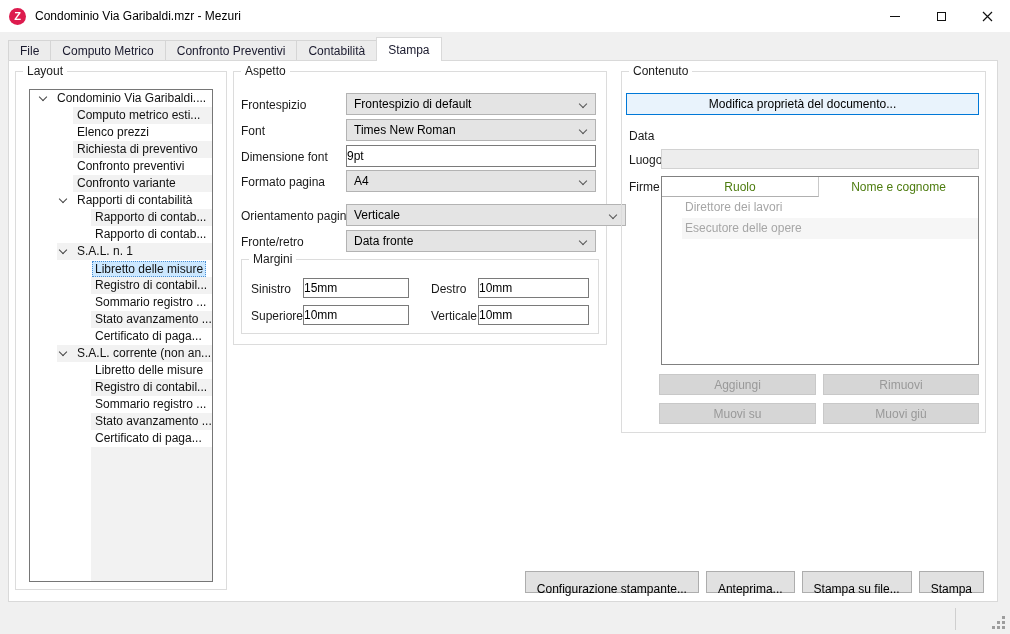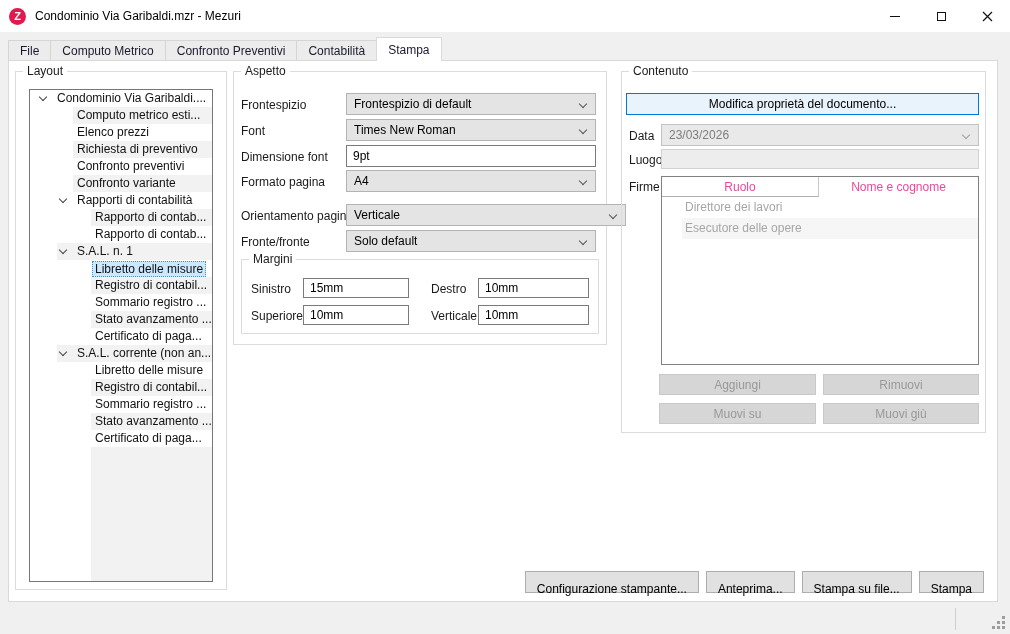--- a/index.html
+++ b/index.html
@@ -41,29 +41,29 @@
   .chev.l0 { left:10px; }
   .chev.l1 { left:30px; }
   .tree-filler { flex:1 1 auto; background:linear-gradient(90deg,#fff 61px,#f2f2f2 61px); }
 
   
   .flabel { position:absolute; font-size:12px; color:#1a1a1a; white-space:nowrap; }
   .combo { position:absolute; height:22px; background:#e4e4e4; border:1px solid #b3b3b3; display:flex; align-items:center; padding:0 22px 0 7px; font-size:12px; color:#000; }
   .combo .carrow { position:absolute; right:9px; top:7px; width:6px; height:6px; border-right:1px solid #555; border-bottom:1px solid #555; transform:rotate(45deg); }
   .combo.disabled { background:#e9e9e9; border-color:#c3c3c3; color:#7d7d7d; }
   .combo.disabled .carrow { border-color:#a0a0a0; }
-  .tinput { position:absolute; height:22px; border:1px solid #7a7a7a; background:#fff; font-family:"Liberation Sans",sans-serif; font-size:12px; padding:0 6px; color:#000; }
+  .tinput { position:absolute; height:22px; border:1px solid #7a7a7a; background:#fff; font-family:"Liberation Sans",sans-serif; font-size:12px; padding:0 0; color:#000; }
   .tinput.small { height:20px; }
   .tinput.disabled { background:#ededed; border-color:#d2d2d2; }
 
   
   .modifica-btn { position:absolute; left:617px; top:32px; width:353px; height:22px; background:#e9f3fc; border:1px solid #0078d7; font-family:"Liberation Sans",sans-serif; font-size:12px; color:#000; }
   .firme-table { position:absolute; left:652px; top:115px; width:318px; height:189px; border:1px solid #808080; background:#fff; overflow:hidden; }
   .firme-head { display:flex; height:20px; }
-  .fh-cell { display:flex; align-items:center; justify-content:center; font-size:12px; color:#ec4899; }
+  .fh-cell { display:flex; align-items:center; justify-content:center; font-size:12px; color:#4d7c0f; }
   .fh-ruolo { width:157px; border-right:1px solid #c9c9c9; border-bottom:1px solid #b0b0b0; }
   .fh-nome { flex:1; }
   .firme-row { height:21px; line-height:21px; display:flex; color:#a6a6a6; font-size:12px; white-space:nowrap; }
   .firme-row.striped { background:linear-gradient(90deg,#fff 20px,#f6f6f6 20px); }
   .firme-ruolo { padding-left:23px; width:157px; overflow:hidden; }
   .firme-nome { flex:1; }
   .firme-buttons { position:absolute; left:650px; top:313px; width:320px; display:grid; grid-template-columns:157px 156px; column-gap:7px; row-gap:8px; }
   .gbtn { height:21px; background:#d6d6d6; border:1px solid #c8c8c8; color:#999; font-family:"Liberation Sans",sans-serif; font-size:12px; }
 
   
@@ -160,23 +160,23 @@
       <span>A4</span>
       <span class="carrow"></span>
     </div>
 
     <span class="flabel" style="left:232px; top:148px;">Orientamento pagina</span>
     <div class="combo" style="left:337px; top:143px; width:280px;">
       <span>Verticale</span>
       <span class="carrow"></span>
     </div>
 
-    <span class="flabel" style="left:232px; top:174px;">Fronte/fronte</span>
+    <span class="flabel" style="left:232px; top:174px;">Fronte/retro</span>
     <div class="combo" style="left:337px; top:169px; width:250px;">
-      <span>Solo default</span>
+      <span>Data fronte</span>
       <span class="carrow"></span>
     </div>
 
     <div class="group" style="left:232px; top:198px; width:358px; height:75px;"></div>
     <span class="group-title" style="left:240px; top:191px;">Margini</span>
 
     <span class="flabel" style="left:242px; top:221px;">Sinistro</span>
     <input class="tinput small" style="left: 294px; top: 217px; width: 106px;" value="15mm">
     <span class="flabel" style="left:422px; top:221px;">Destro</span>
     <input class="tinput small" style="left: 469px; top: 217px; width: 111px;" value="10mm">
@@ -185,24 +185,20 @@
     <input class="tinput small" style="left: 294px; top: 244px; width: 106px;" value="10mm">
     <span class="flabel" style="left:422px; top:248px;">Verticale</span>
     <input class="tinput small" style="left: 469px; top: 244px; width: 111px;" value="10mm">
 
     <div class="group" style="left:612px; top:10px; width:365px; height:362px;"></div>
     <span class="group-title" style="left:620px; top:3px;">Contenuto</span>
 
     <button class="modifica-btn">Modifica proprietà del documento...</button>
 
     <span class="flabel" style="left:620px; top:68px;">Data</span>
-    <div class="combo disabled" style="left:652px; top:63px; width:318px;">
-      <span>23/03/2026</span>
-      <span class="carrow"></span>
-    </div>
 
     <span class="flabel" style="left:620px; top:92px;">Luogo</span>
     <input class="tinput small disabled" style="left: 652px; top: 88px; width: 318px;" value="">
 
     <span class="flabel" style="left:620px; top:119px;">Firme</span>
     <div class="firme-table">
       <div class="firme-head">
         <div class="fh-cell fh-ruolo">Ruolo</div>
         <div class="fh-cell fh-nome">Nome e cognome</div>
       </div>

